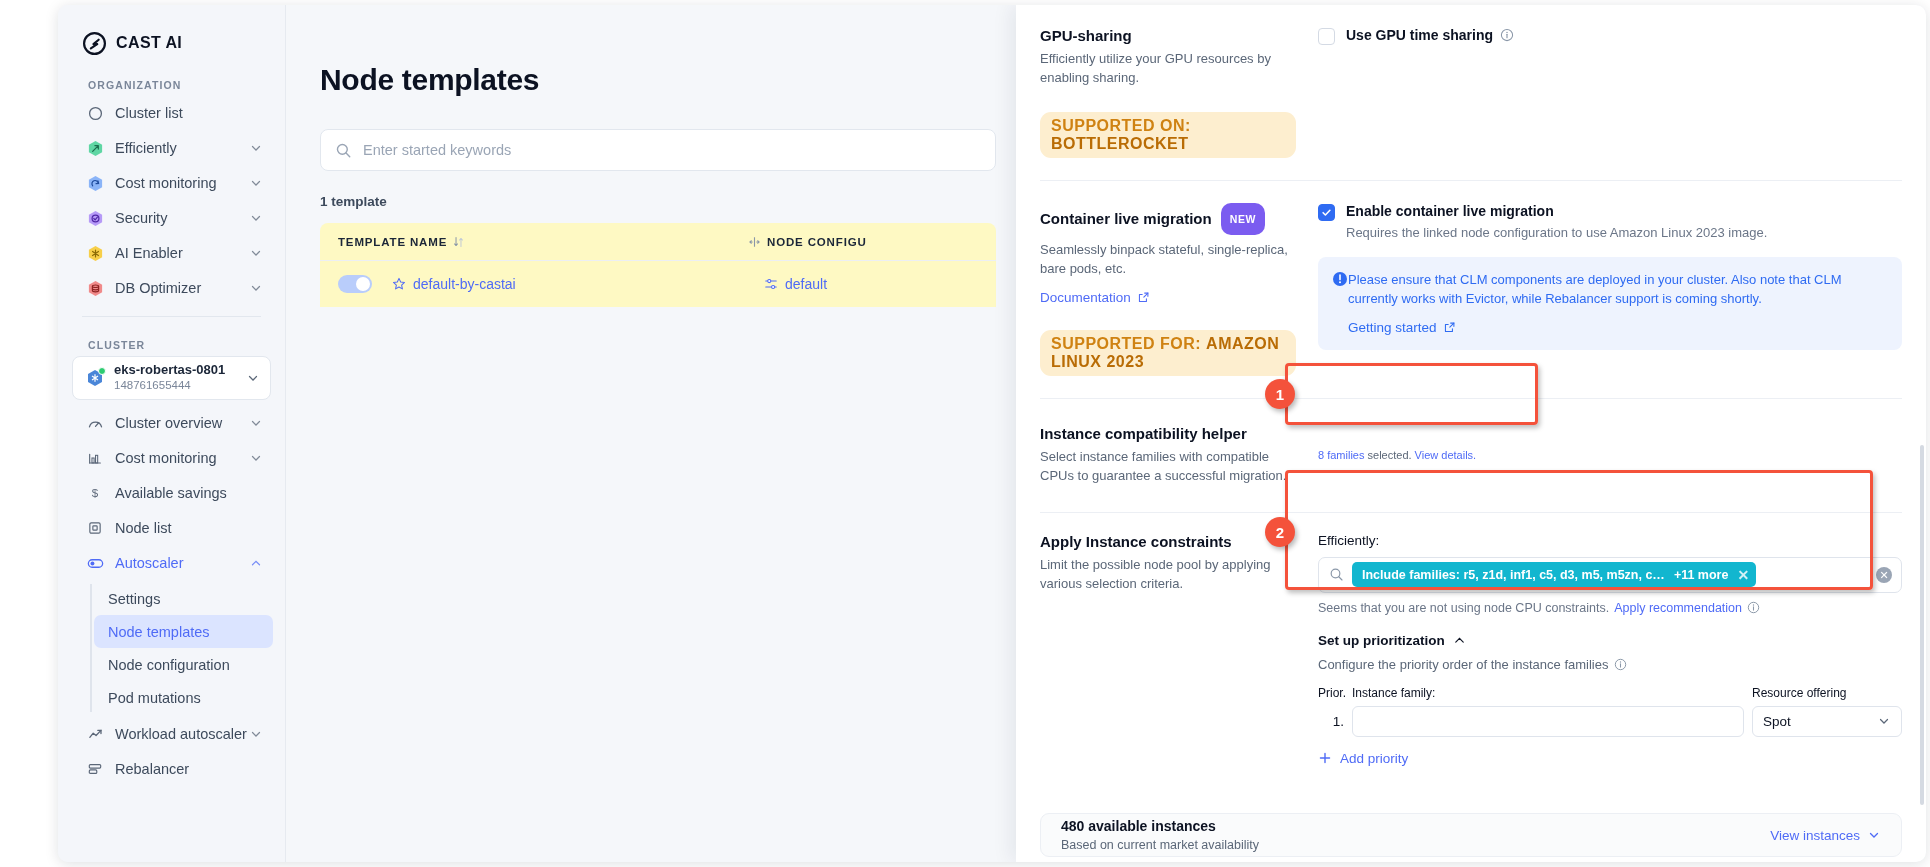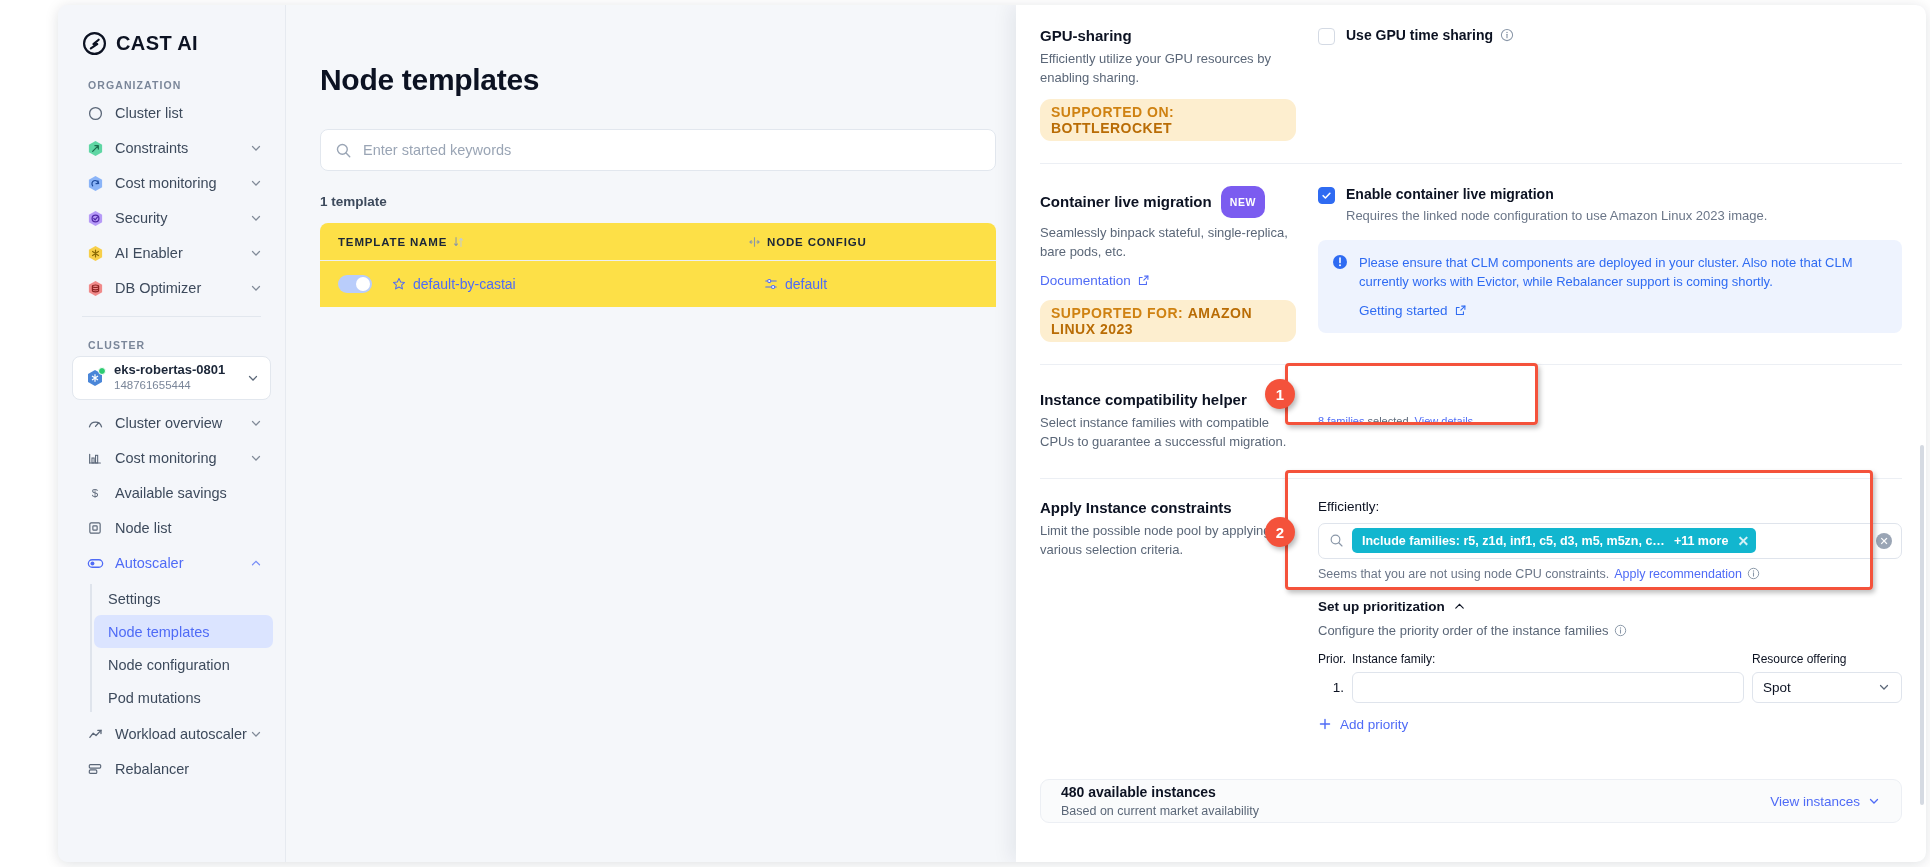--- a/index.html
+++ b/index.html
@@ -34,21 +34,21 @@
     border-right: 1px solid #e6eaf0;
     padding-top: 18px;
   }
   .brand {
     display: flex; align-items: center; gap: 9px;
     padding: 6px 0 0 24px;
     height: 34px;
   }
   .brand-logo { width: 25px; height: 25px; flex: 0 0 25px; }
   .brand-text {
-    font-size: 20px; font-weight: 700; letter-spacing: .4px;
+    font-size: 16px; font-weight: 700; letter-spacing: .4px;
     color: #0c1222;
   }
   .nav-section-label {
     font-size: 10.5px; letter-spacing: 1.1px; font-weight: 600;
     color: #7a8699; text-transform: uppercase;
     padding: 0 0 0 30px; margin-top: 22px; margin-bottom: 5px;
   }
   .nav-item {
     display: flex; align-items: center;
     height: 34px; margin: 1px 12px; padding: 0 10px 0 16px;
@@ -110,21 +110,21 @@
   .search-box {
     margin-top: 32px; height: 42px; width: 676px;
     background: #fff; border: 1px solid #e2e7ee; border-radius: 8px;
     display: flex; align-items: center; padding: 0 14px;
   }
   .search-box .ph { color: #9aa5b5; font-size: 14.5px; margin-left: 11px; }
   .tmpl-count {
     margin-top: 23px; font-size: 13.5px; font-weight: 700; color: #3d4a5c;
   }
   .tbl {
-    margin-top: 14px; width: 676px; background: #fde047;
+    margin-top: 14px; width: 676px; background: #fef9c3;
     border-radius: 8px 8px 0 0; overflow: hidden;
   }
   .tbl-head {
     height: 38px; display: flex; align-items: center;
     border-bottom: 1px solid #eceff4;
     padding: 0 18px;
   }
   .th {
     font-size: 11.5px; font-weight: 700; letter-spacing: .85px;
     color: #1b2638; text-transform: uppercase;
@@ -169,23 +169,23 @@
   .sec-left { width: 278px; flex: 0 0 278px; padding-right: 22px; }
   .sec-right { flex: 1; }
   .sec-title {
     font-size: 15px; font-weight: 700; color: #0c1222;
     display: flex; align-items: center; gap: 9px;
   }
   .sec-desc {
     font-size: 13px; color: #5b6778; line-height: 1.46; margin-top: 6px;
   }
   .pill {
-    display: inline-block; margin-top: 11px;
+    display: inline-block; margin-top: 24px;
     background: #fdeecf; color: #cf8212;
-    font-size: 14px; font-weight: 700; letter-spacing: .5px;
+    font-size: 16px; font-weight: 700; letter-spacing: .5px;
     padding: 5px 11px; border-radius: 11px; text-transform: uppercase;
   }
   .pill b { color: #b96c05; }
   .badge-new {
     background: #7b5cf0; color: #fff; font-size: 10.5px; font-weight: 700;
     letter-spacing: .6px; padding: 10px 9px; border-radius: 10px;
   }
   .doc-link {
     margin-top: 11px; display: inline-flex; align-items: center; gap: 6px;
     color: #4f6bf6; font-size: 13.5px; cursor: pointer;
@@ -201,21 +201,21 @@
     background: #2f6bf2; border-color: #2f6bf2;
     display: flex; align-items: center; justify-content: center;
   }
   .cb-label {
     font-size: 14px; color: #0c1222; font-weight: 600;
     display: flex; align-items: center; gap: 7px;
   }
   .cb-sub { font-size: 13px; color: #6b7688; margin-top: 6px; }
   .info-box {
     margin-top: 17px; background: #eef3fe; border-radius: 8px;
-    padding: 13px 15px 14px 14px; display: flex; gap: 11px;
+    padding: 13px 15px 14px 14px; display: flex; 
   }
   .info-txt { font-size: 13px; color: #2f6bf2; line-height: 1.5; }
   .info-link {
     display: inline-flex; align-items: center; gap: 6px;
     color: #2f6bf2; font-size: 13.5px; margin-top: 11px; cursor: pointer;
   }
   .fam-line { font-size: 11px; color: #5b6778; }
   .fam-line a { color: #4f6bf6; text-decoration: none; cursor: pointer; }
 
   
@@ -330,21 +330,21 @@
       <span class="lbl">Cluster list</span>
     </div>
 
     <div class="nav-item">
       <span class="ic">
         <svg width="17" height="17" viewBox="0 0 18 18">
               <polygon points="9,1 16,5 16,13 9,17 2,13 2,5" fill="#5fd6a4"></polygon>
               <path d="M6 12 L12 6 M12 6 H8.4 M12 6 V9.6" stroke="#1b6e4e" stroke-width="1.3" fill="none" stroke-linecap="round"></path>
             </svg>
       </span>
-      <span class="lbl">Constraints</span>
+      <span class="lbl">Efficiently</span>
       <svg class="chev" viewBox="0 0 16 16">
             <path d="M4 6.3 L8 10.3 L12 6.3" fill="none" stroke="#5b6778" stroke-width="1.4" stroke-linecap="round"></path>
           </svg>
     </div>
 
     <div class="nav-item">
       <span class="ic">
         <svg width="17" height="17" viewBox="0 0 18 18">
               <polygon points="9,1 16,5 16,13 9,17 2,13 2,5" fill="#8ab4f8"></polygon>
               <path d="M6 11.4a3.4 3.4 0 1 1 6-2.6" fill="none" stroke="#1d4b9e" stroke-width="1.3" stroke-linecap="round"></path>

